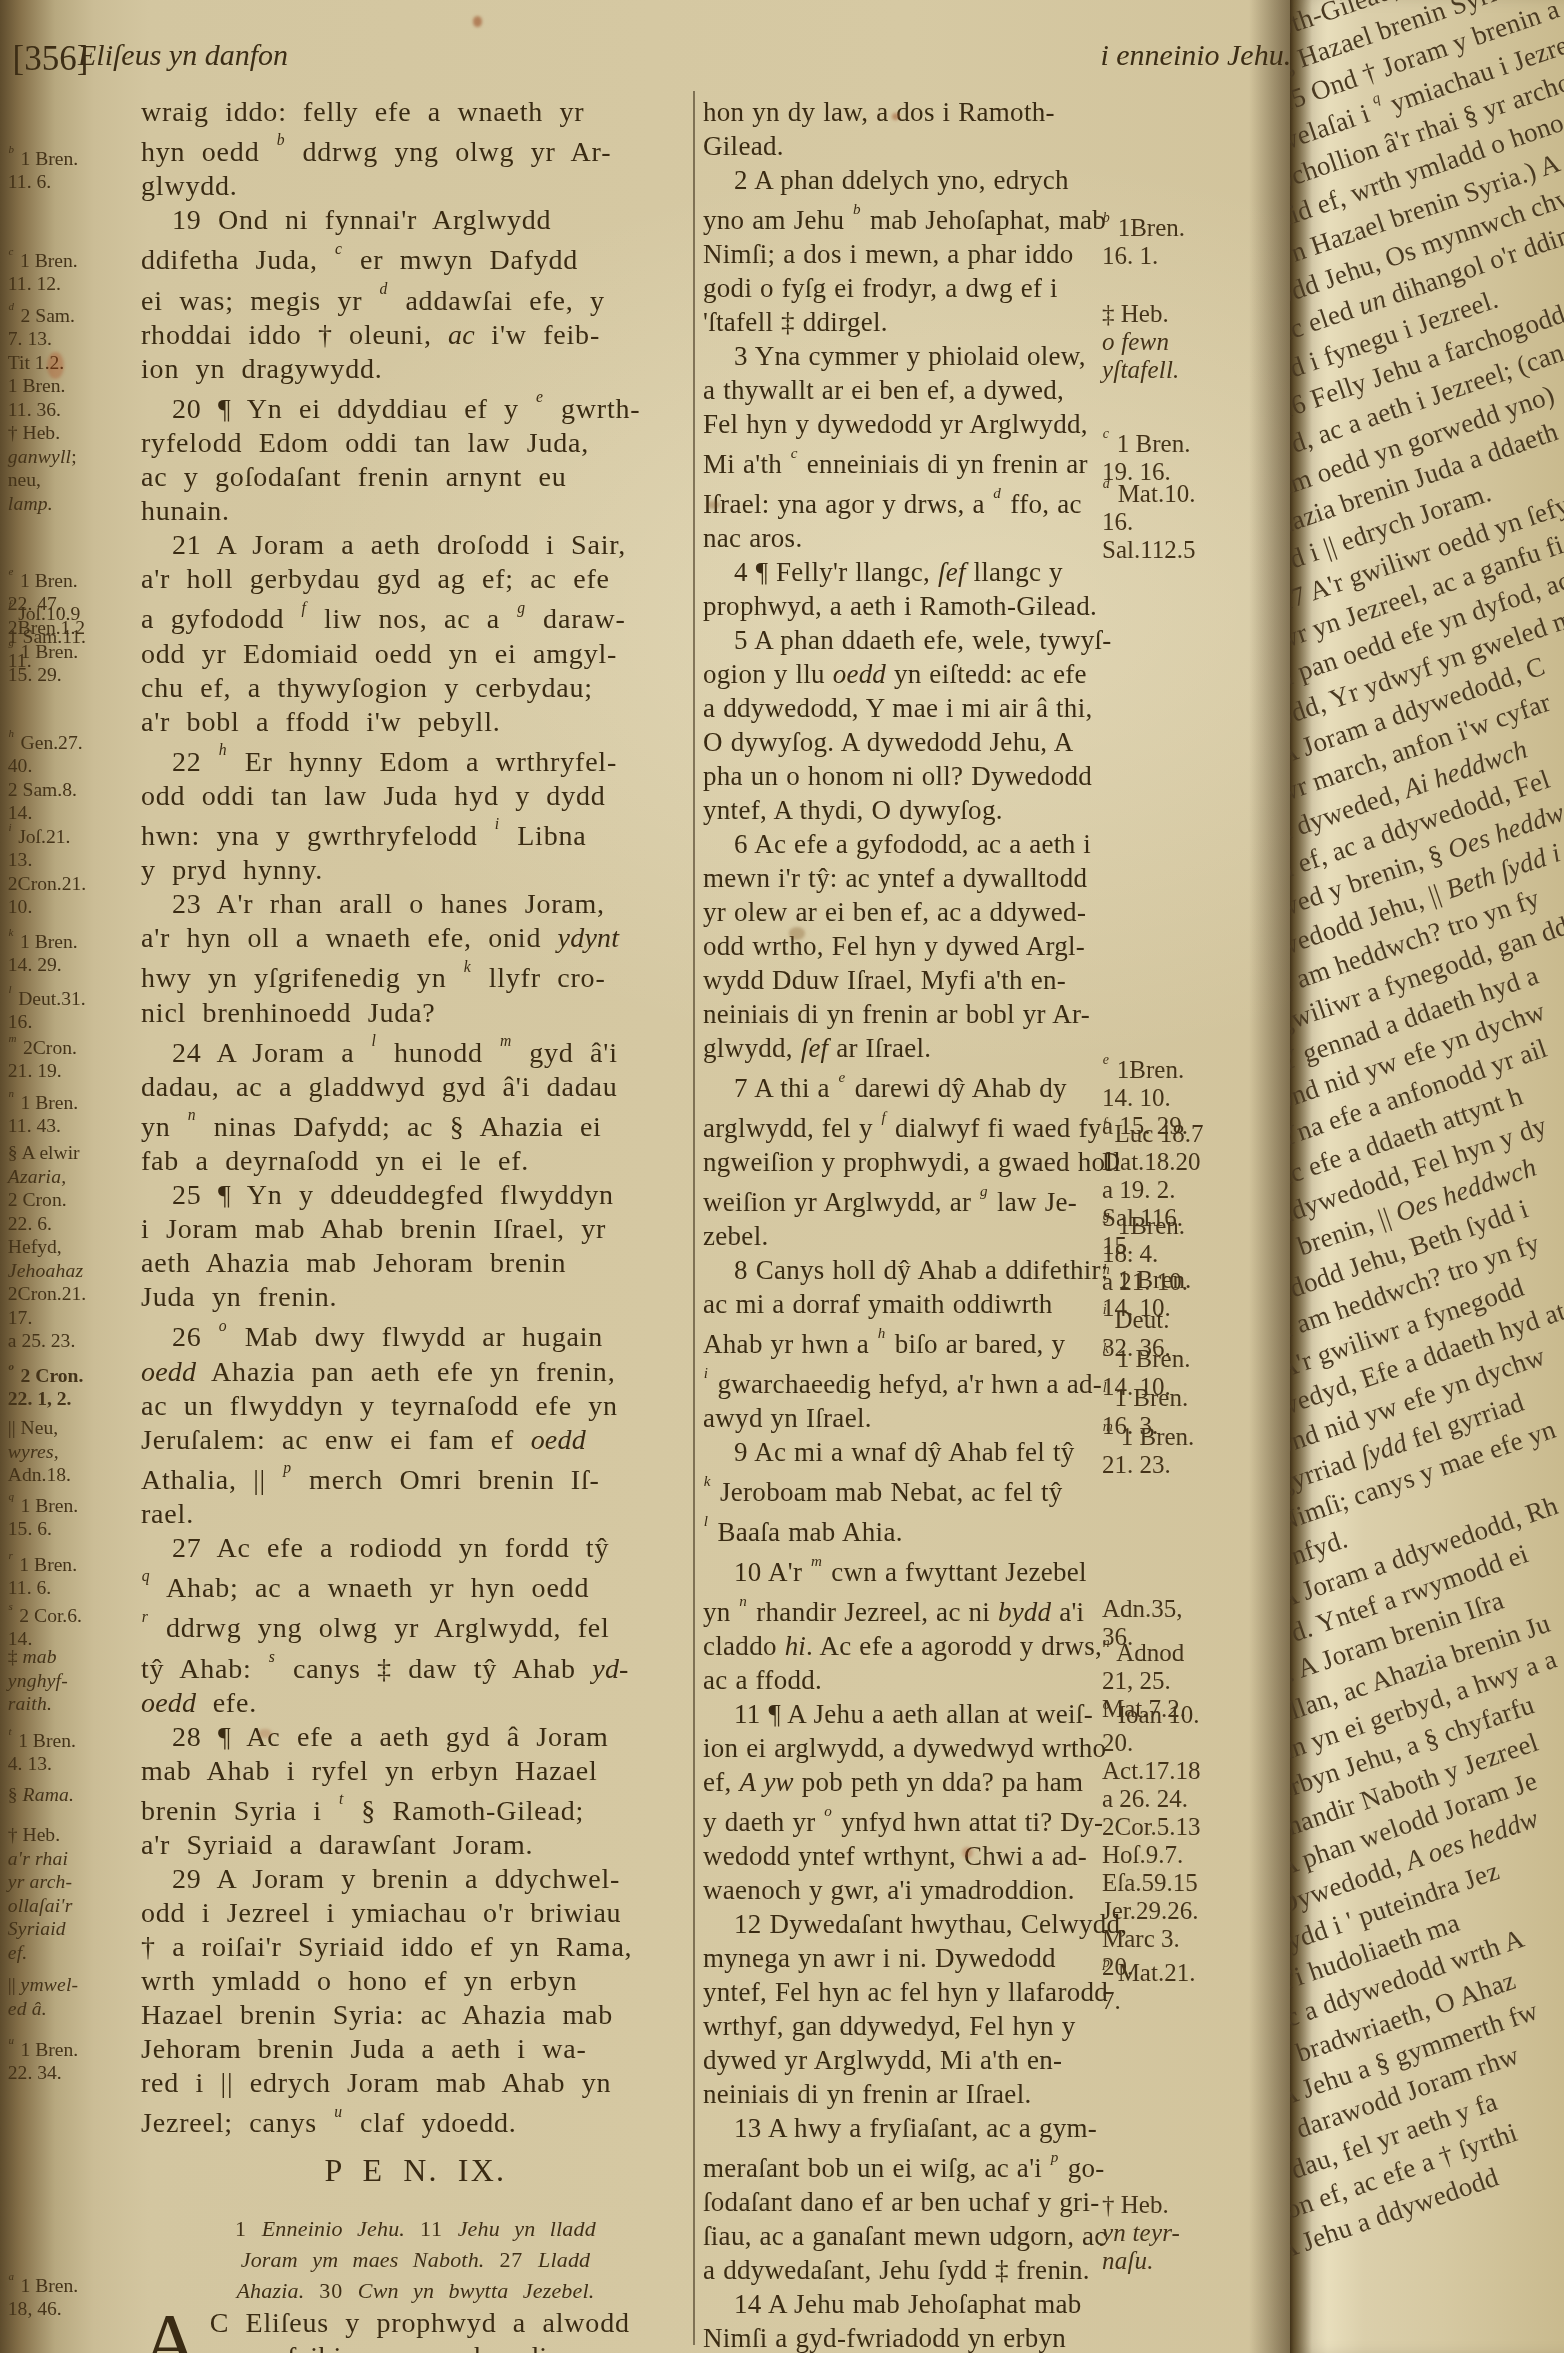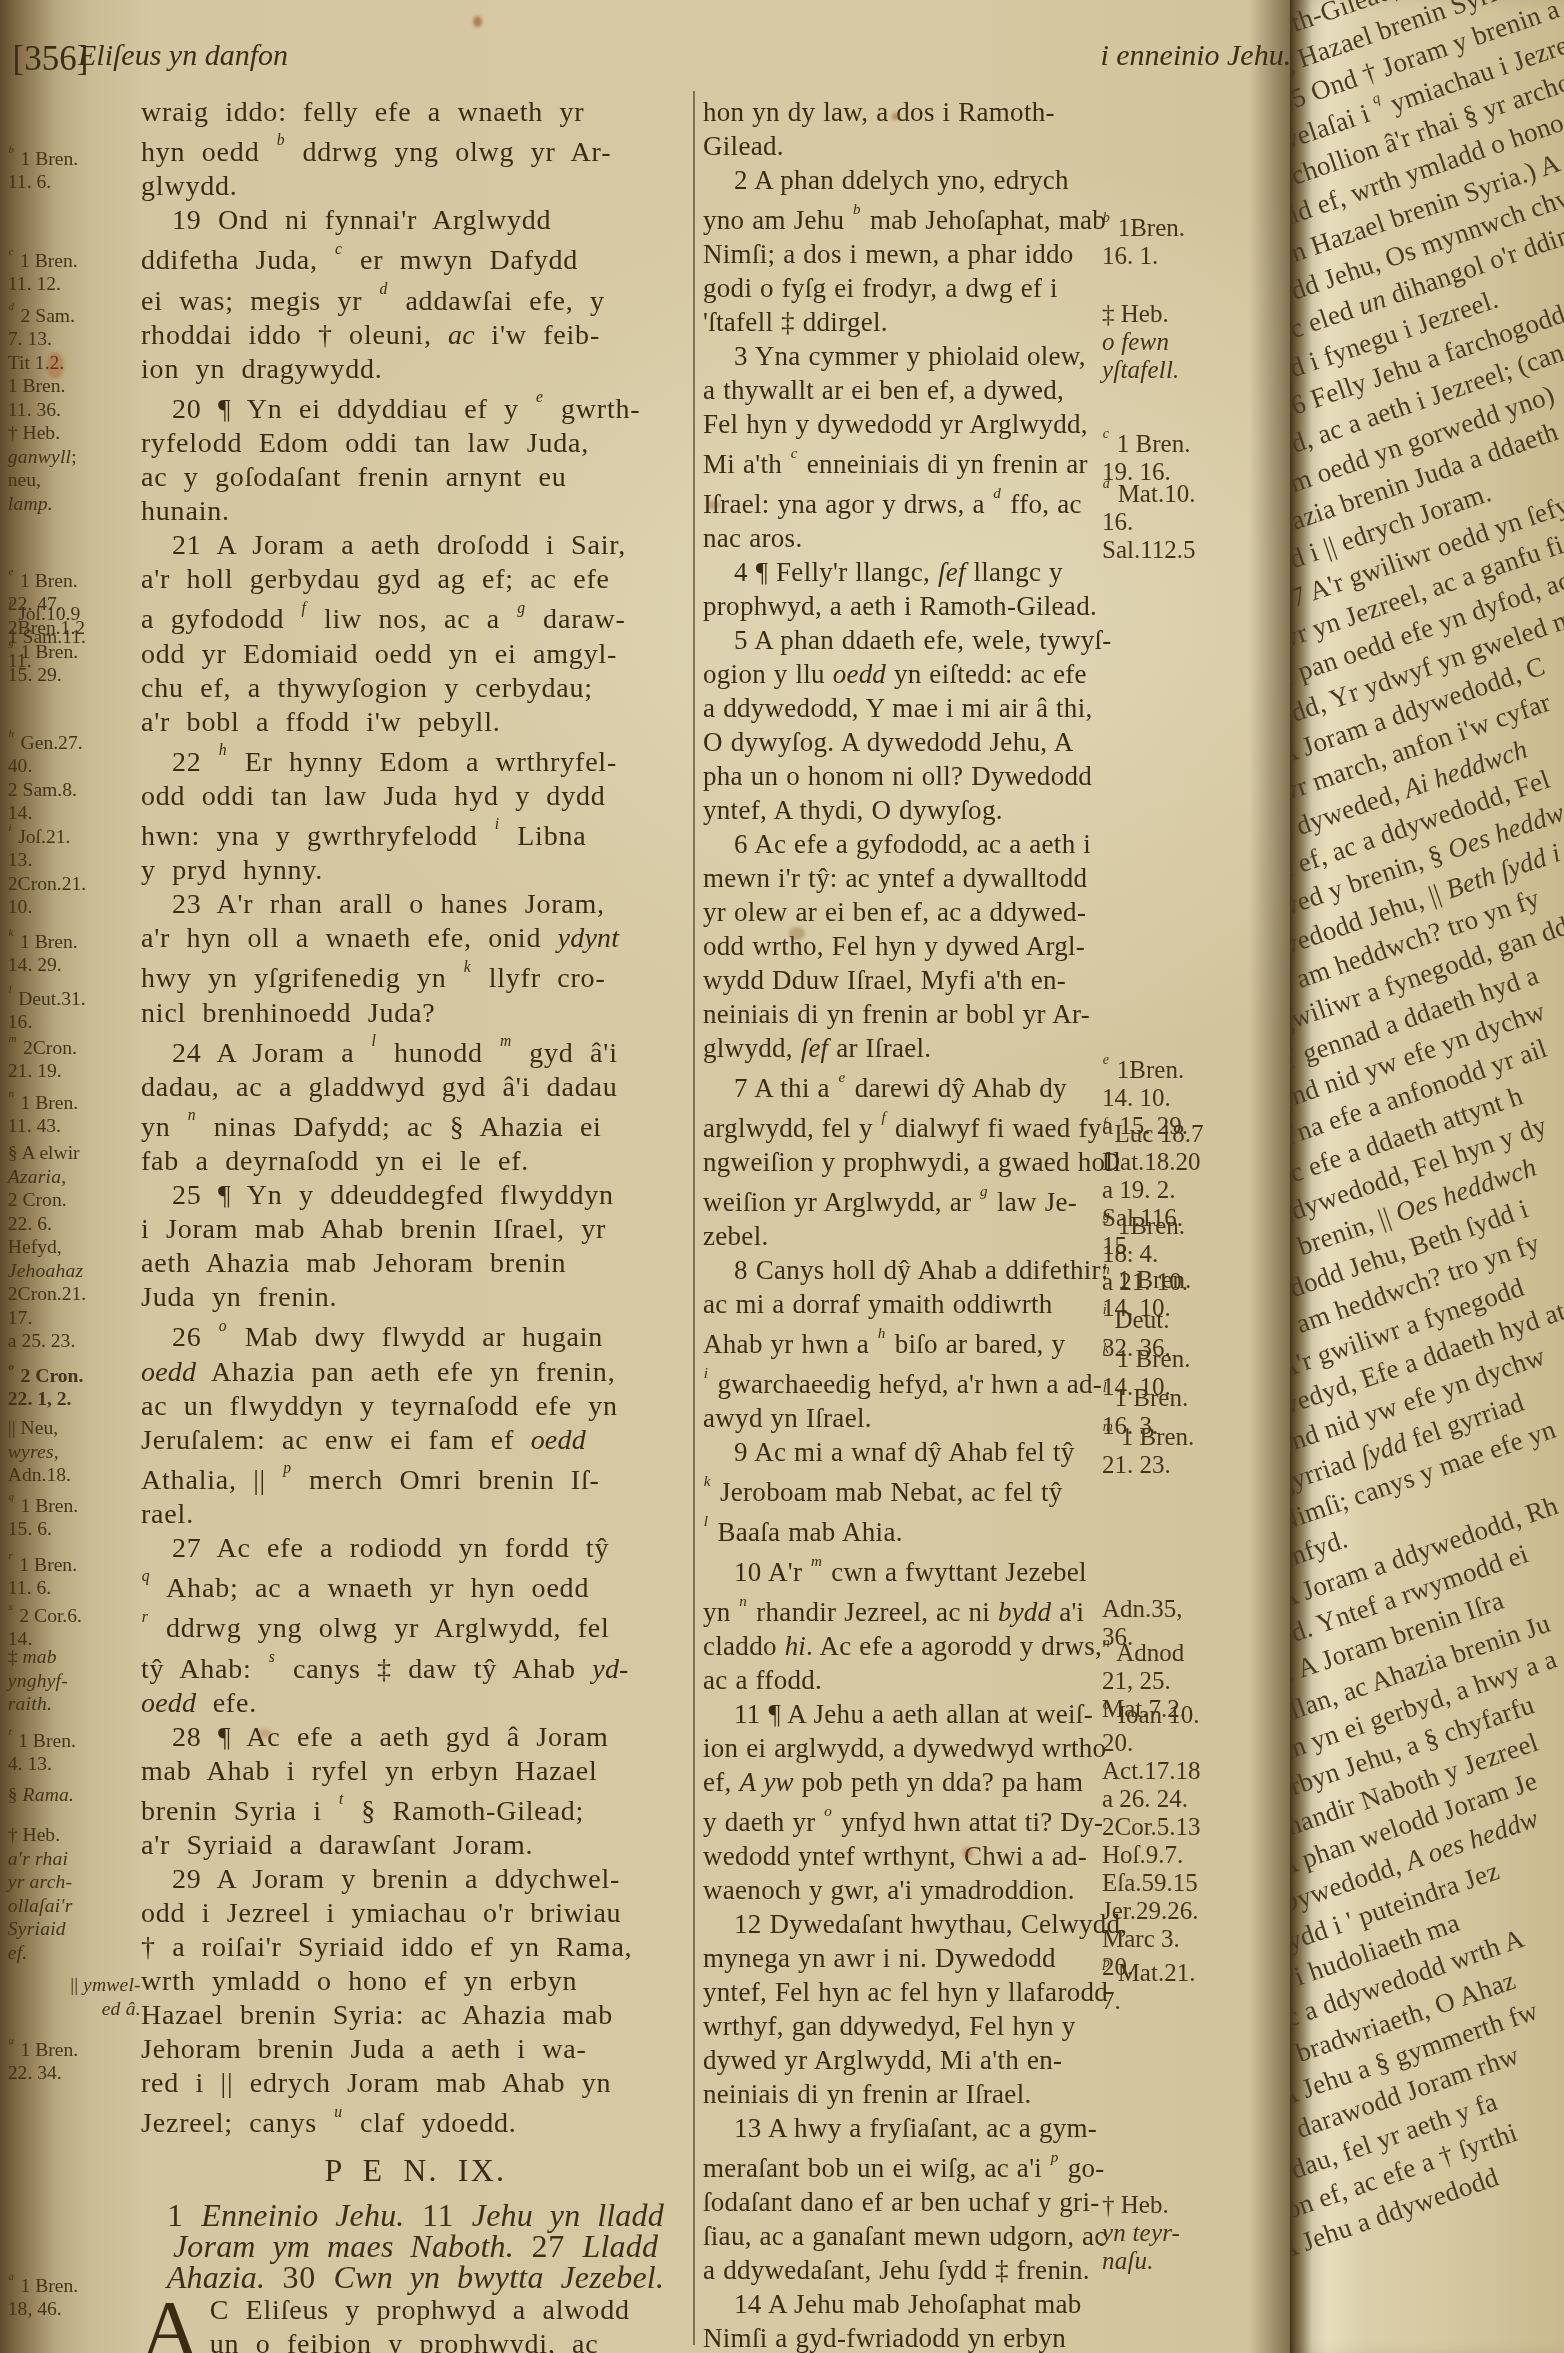--- a/index.html
+++ b/index.html
@@ -21,21 +21,21 @@
   .text-col{position:absolute;top:95px;color:#3a2b13;font-size:28px;line-height:34px;}
   .left-col{left:141px;width:549px;word-spacing:8.6px;letter-spacing:0.8px;}
   .right-col{left:703px;width:401px;font-size:27px;word-spacing:0.8px;letter-spacing:0.3px;}
   .text-col p{margin:0;text-indent:31px;white-space:nowrap;}
   .text-col p.cont{text-indent:0;}
   .s{font-size:.56em;font-style:italic;position:relative;top:-.36em;letter-spacing:0;
      margin:0 1.6px 0 0.8px;}
   em{font-style:italic;letter-spacing:0.2px;}
   .pen-heading{margin-top:12.5px;text-align:center;font-size:32px;letter-spacing:2.3px;
     white-space:nowrap;color:#3a2b13;}
-  .chapter-summary{margin-top:13px;text-align:center;font-size:32px;line-height:31px;
+  .chapter-summary{margin-top:26px;text-align:center;font-size:22px;line-height:31px;
     white-space:nowrap;color:#3f2f16;}
   .opening{margin-top:9.4px;}
   .dropcap{float:left;font-size:81px;line-height:67px;height:69px;margin:3.1px 9.4px 0 0;
     color:#3a2b13;}
   .note{position:absolute;width:133px;color:#443319;font-size:19.6px;line-height:23.5px;
     white-space:nowrap;}
   .note-r{width:196px;line-height:28px;font-size:25px;}
   .curl-shadow{position:absolute;left:1249px;top:0;width:41px;height:2354px;
     background:linear-gradient(90deg,rgba(70,50,20,0),rgba(60,42,16,.55));}
   .curl{position:absolute;left:1290px;top:0;width:275px;height:2354px;overflow:hidden;
@@ -75,21 +75,21 @@
       <div class="note" style="top: 1141px; left: 7.8px;">§ A elwir<br><em>Azaria,</em><br>2 Cron.<br>22. 6.<br>Hefyd,<br><em>Jehoahaz</em><br>2Cron.21.<br>17.<br>a 25. 23.</div>
       <div class="note" style="top: 1359px; left: 7.8px; font-weight: bold;"><sup class="s">o</sup> 2 Cron.<br>22. 1, 2.</div>
       <div class="note" style="top: 1416px; left: 7.8px;">|| Neu,<br><em>wyres,</em><br>Adn.18.</div>
       <div class="note" style="top: 1489px; left: 7.8px;"><sup class="s">q</sup> 1 Bren.<br>15. 6.</div>
       <div class="note" style="top: 1548px; left: 7.8px;"><sup class="s">r</sup> 1 Bren.<br>11. 6.</div>
       <div class="note" style="top: 1599px; left: 7.8px;"><sup class="s">s</sup> 2 Cor.6.<br>14.</div>
       <div class="note" style="top: 1645px; left: 7.8px;">‡ <em>mab</em><br><em>ynghyf-</em><br><em>raith.</em></div>
       <div class="note" style="top: 1724px; left: 7.8px;"><sup class="s">t</sup> 1 Bren.<br>4. 13.</div>
       <div class="note" style="top: 1783px; left: 7.8px;">§ <em>Rama.</em></div>
       <div class="note" style="top: 1823px; left: 7.8px;">† Heb.<br><em>a'r rhai</em><br><em>yr arch-</em><br><em>ollaſai'r</em><br><em>Syriaid</em><br><em>ef.</em></div>
-      <div class="note" style="top: 1973px; left: 7.8px; text-align: right;">|| <em>ymwel-</em><br><em>ed â.</em></div>
+      <div class="note" style="top: 1973px; left: 7.8px;">|| <em>ymwel-</em><br><em>ed â.</em></div>
       <div class="note" style="top: 2033px; left: 7.8px;"><sup class="s">u</sup> 1 Bren.<br>22. 34.</div>
       <div class="note" style="top: 2269px; left: 7.8px;"><sup class="s">a</sup> 1 Bren.<br>18, 46.</div>
       <div class="note note-r" style="top: 209px; left: 1102px;"><sup class="s">b</sup> 1Bren.<br>16. 1.</div>
       <div class="note note-r" style="top: 300px; left: 1102px;">‡ Heb.<br><em>o fewn</em><br><em>yſtafell.</em></div>
       <div class="note note-r" style="top: 425px; left: 1102px;"><sup class="s">c</sup> 1 Bren.<br>19. 16.</div>
       <div class="note note-r" style="top: 475px; left: 1102px;"><sup class="s">d</sup> Mat.10.<br>16.<br>Sal.112.5</div>
       <div class="note note-r" style="top: 1051px; left: 1102px;"><sup class="s">e</sup> 1Bren.<br>14. 10.<br>a 15. 29.</div>
       <div class="note note-r" style="top: 1115px; left: 1102px;"><sup class="s">f</sup> Luc 18.7<br>Dat.18.20<br>a 19. 2.<br>Sal.116.<br>15.</div>
       <div class="note note-r" style="top: 1207px; left: 1102px;"><sup class="s">g</sup> 1Bren.<br>18. 4.<br>a 21. 10.</div>
       <div class="note note-r" style="top: 1261px; left: 1102px;"><sup class="s">h</sup> 1 Bren.<br>14. 10.</div>

